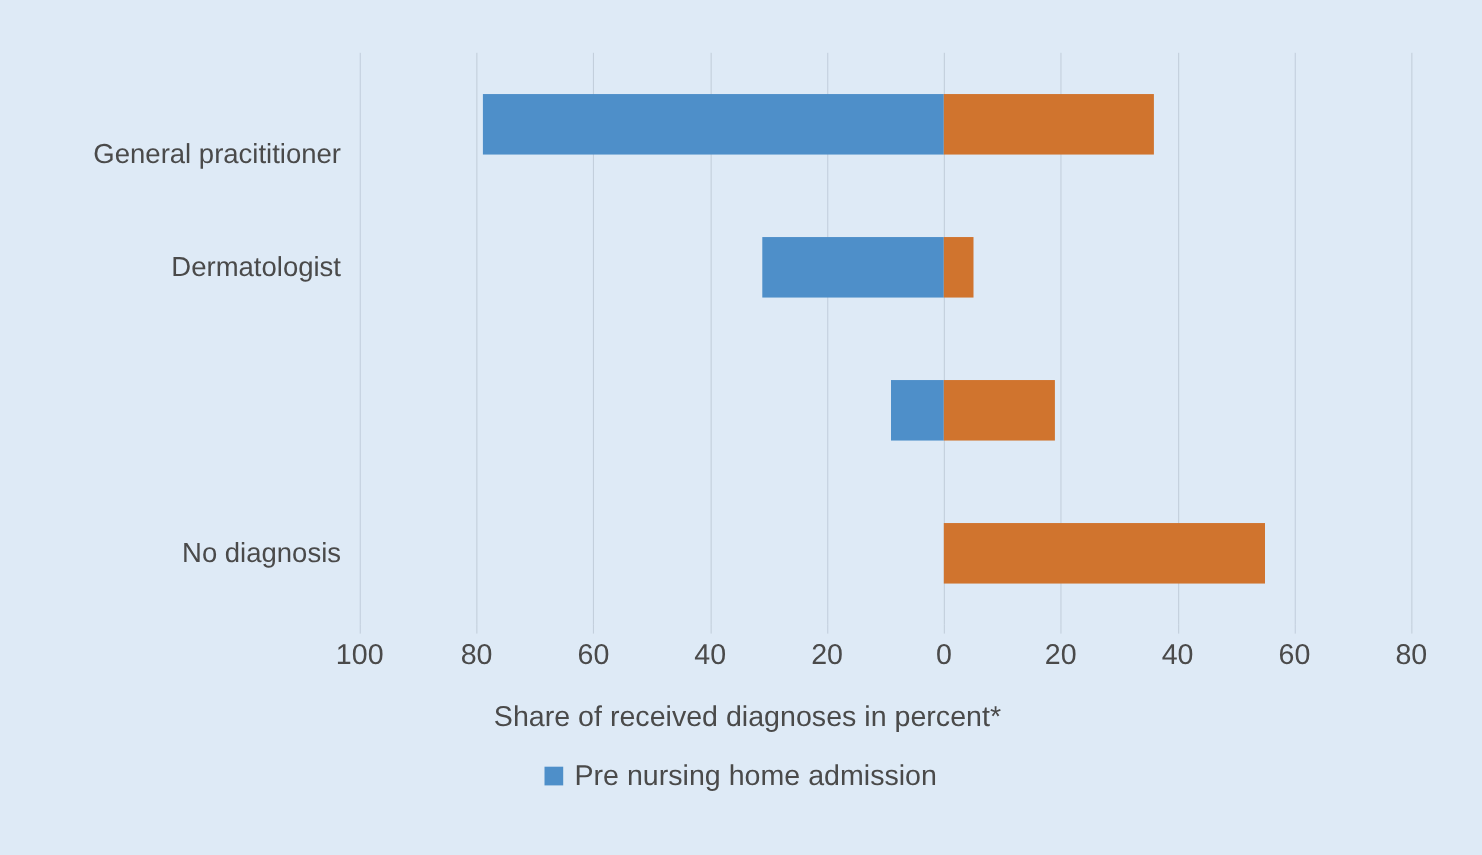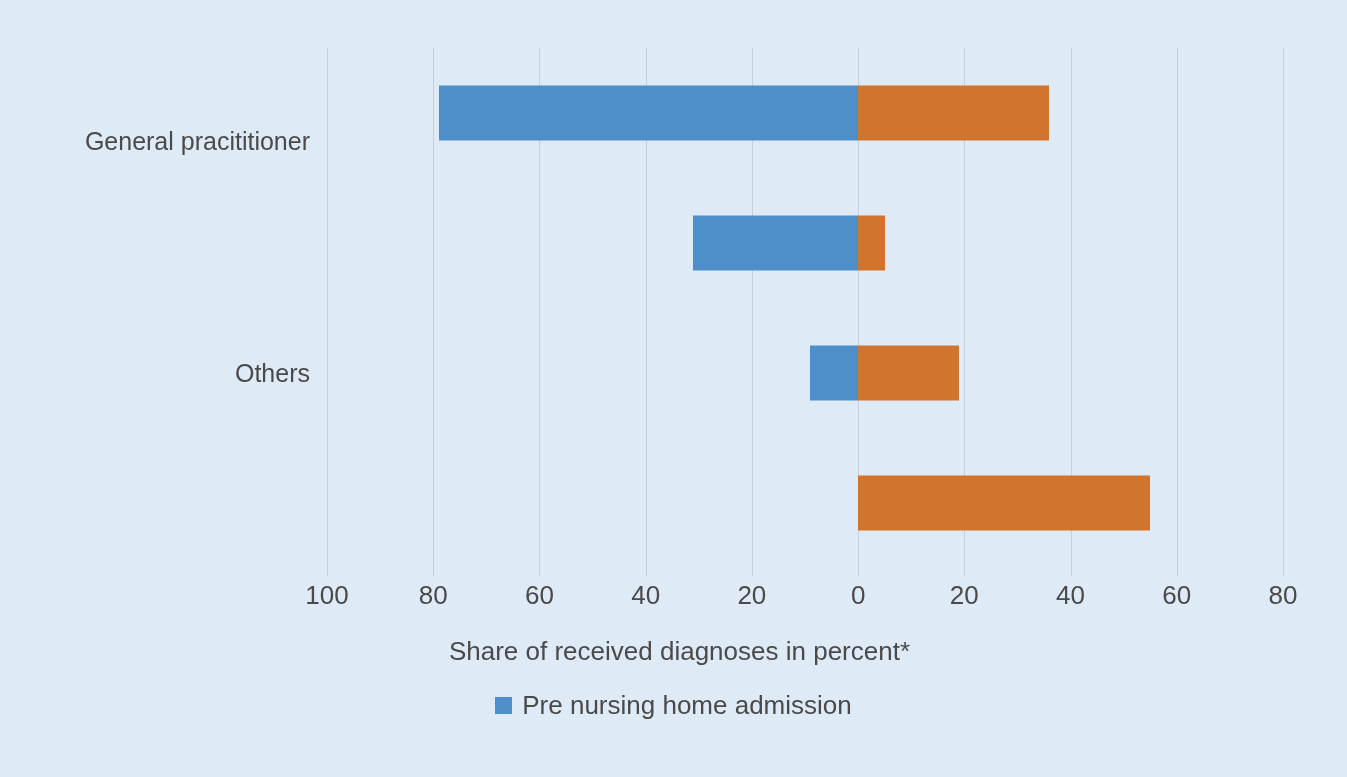--- a/index.html
+++ b/index.html
@@ -141,21 +141,22 @@
     white-space: nowrap;
   }
 </style>
 </head>
 <body>
 
 <div id="chart-root">
 
   <div id="cat-labels">
       <div class="cat-label" style="top: 65px; margin-top: 28px;">General pracititioner</div>
-      <div class="cat-label" style="top: 325px;">Others</div>
+      <div class="cat-label" style="top: 195px;">Dermatologist</div>
+      <div class="cat-label" style="top: 455px;">No diagnosis</div>
     </div>
 
   <div id="plot-area">
       <div class="gridline" style="left: 0px;"></div>
       <div class="gridline" style="left: 106.222px;"></div>
       <div class="gridline" style="left: 212.444px;"></div>
       <div class="gridline" style="left: 318.667px;"></div>
       <div class="gridline" style="left: 424.889px;"></div>
       <div class="gridline" style="left: 531.111px;"></div>
       <div class="gridline" style="left: 637.333px;"></div>

